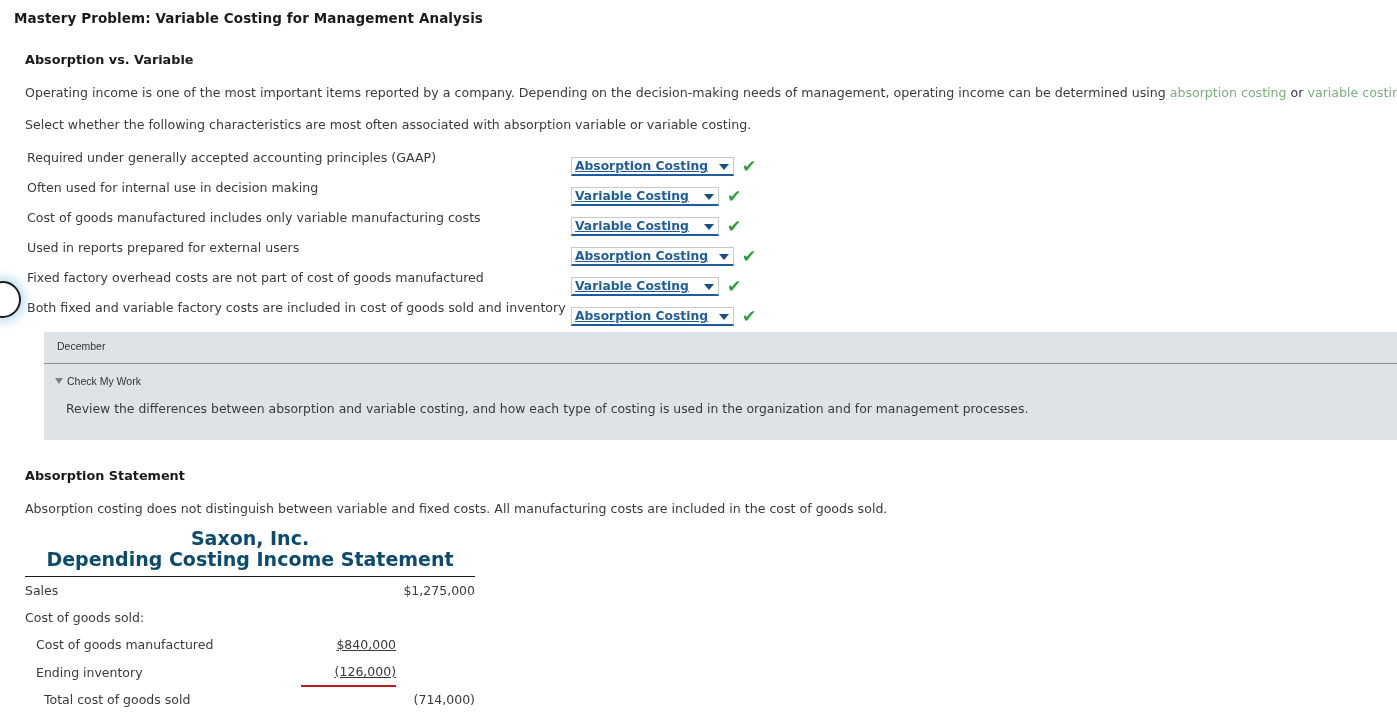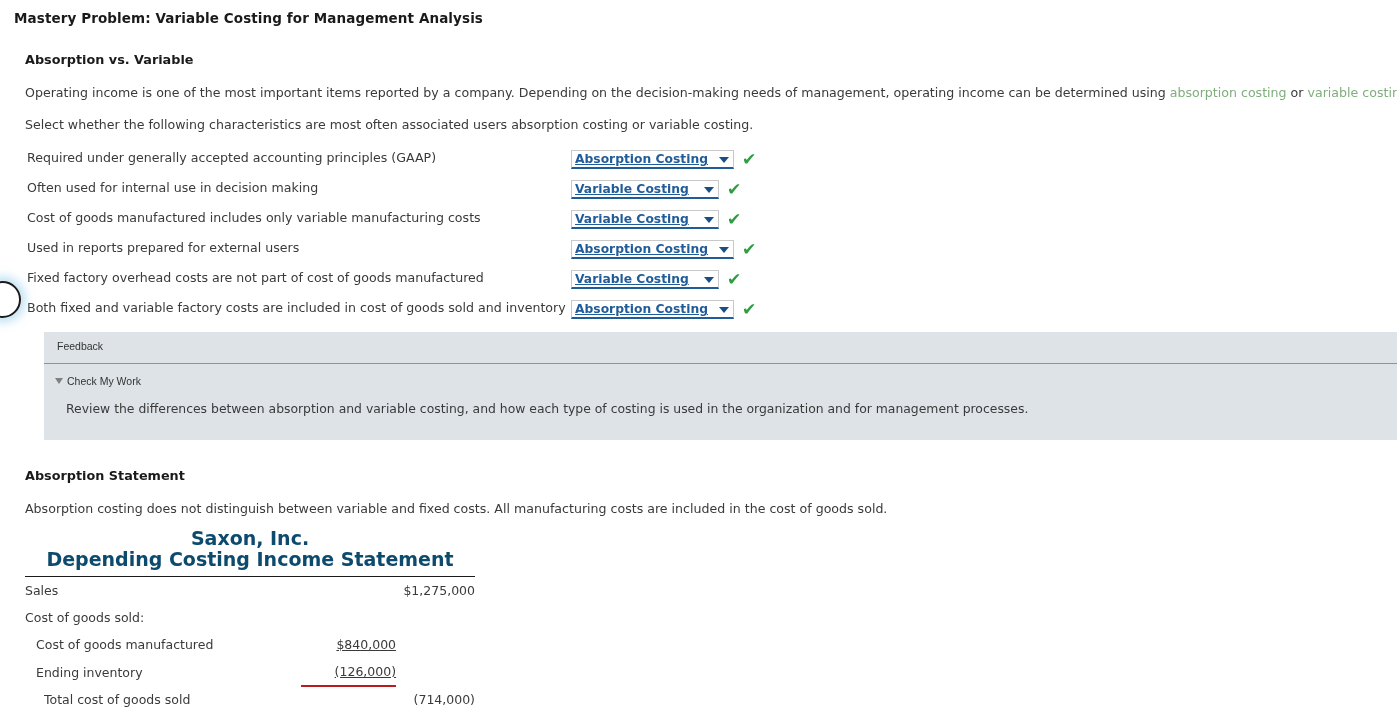--- a/index.html
+++ b/index.html
@@ -70,21 +70,21 @@
     position: absolute;
     left: 27px;
     top: 5px;
     font-size: 12.6px;
     color: #3a3a3a;
     white-space: nowrap;
   }
   .select-wrap {
     position: absolute;
     left: 571px;
-    top: 4px;
+    top: 11px;
   }
   .fake-select {
     display: inline-block;
     position: relative;
     box-sizing: border-box;
     height: 19px;
     background: #ffffff;
     border: 1px solid #c9c9c9;
     border-bottom: 2px solid #1f5c99;
     padding: 0 20px 0 3px;
@@ -225,21 +225,21 @@
 <body>
 
 <div class="page">
 
   <div class="problem-title">Mastery Problem: Variable Costing for Management Analysis</div>
 
   <div class="section-title" id="sec-absorption-variable">Absorption vs. Variable</div>
 
   <div class="body-text" id="intro-para"><span>Operating income is one of the most important items reported by a company. Depending on the decision-making needs of management, operating income can be determined using </span><a class="green-link" href="#">absorption costing</a><span> or </span><a class="green-link" href="#">variable costing</a></div>
 
-  <div class="body-text" id="instruction-para">Select whether the following characteristics are most often associated users absorption costing or variable costing.</div>
+  <div class="body-text" id="instruction-para">Select whether the following characteristics are most often associated with absorption variable or variable costing.</div>
 
   <div class="q-row" style="top:145px">
     <div class="q-label">Required under generally accepted accounting principles (GAAP)</div>
     <div class="select-wrap">
       <span class="fake-select wide">Absorption Costing<i class="sel-arrow"></i></span><span class="check-mark">✔</span>
     </div>
   </div>
 
   <div class="q-row" style="top:175px">
     <div class="q-label">Often used for internal use in decision making</div>
@@ -272,21 +272,21 @@
   <div class="q-row" style="top:295px">
     <div class="q-label">Both fixed and variable factory costs are included in cost of goods sold and inventory</div>
     <div class="select-wrap">
       <span class="fake-select wide">Absorption Costing<i class="sel-arrow"></i></span><span class="check-mark">✔</span>
     </div>
   </div>
 
   <div id="left-arc"></div>
 
   <div id="feedback-panel">
-    <div id="feedback-title">Feedback</div>
+    <div id="feedback-title">December</div>
     <div id="feedback-divider"></div>
     <div id="check-my-work"><i id="cmw-caret"></i><span>Check My Work</span></div>
     <div id="feedback-body">Review the differences between absorption and variable costing, and how each type of costing is used in the organization and for management processes.</div>
   </div>
 
   <div class="section-title" id="sec-absorption-statement">Absorption Statement</div>
   <div class="body-text" id="abs-stmt-para">Absorption costing does not distinguish between variable and fixed costs. All manufacturing costs are included in the cost of goods sold.</div>
 
   <div id="statement-table">
     <div class="stmt-head">Saxon, Inc.</div>

